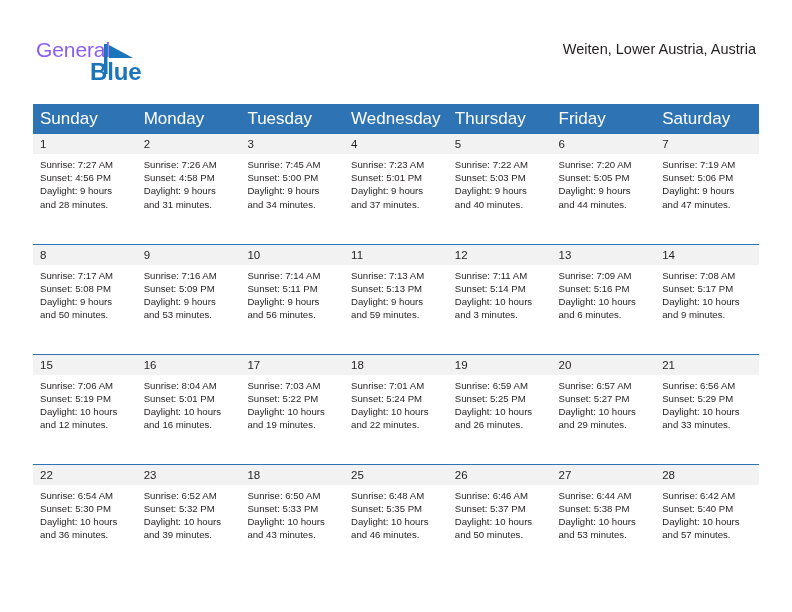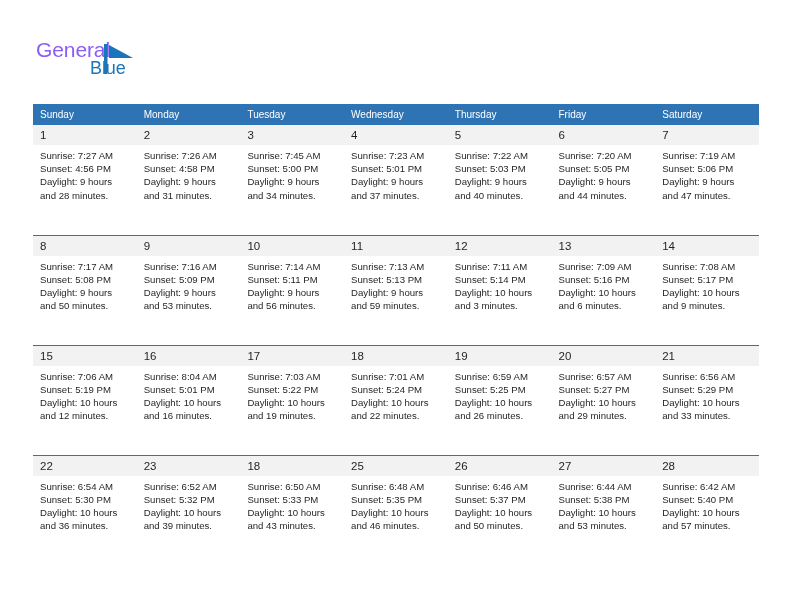--- a/index.html
+++ b/index.html
@@ -16,22 +16,23 @@
   .header { position: absolute; left: 0; top: 0; width: 792px; height: 100px; }
 
   .logo { position: absolute; left: 36px; top: 38px; width: 130px; height: 48px; }
   .logo-general {
     position: absolute; left: 0; top: 0;
     font-size: 21px; color: #8b5cf6; letter-spacing: -0.1px;
     font-family: "Liberation Sans", sans-serif;
   }
   .logo-blue {
     position: absolute; left: 54px; top: 20px;
-    font-size: 18px; color: #1b75bb; letter-spacing: -0.1px;
+    font-size: 24px; color: #1b75bb; letter-spacing: -0.1px;
     font-family: "Liberation Sans", sans-serif;
+    font-weight: bold;
   }
   .logo-mark { position: absolute; left: 68px; top: 2px; width: 34px; height: 40px; }
 
   .title-wrap { position: absolute; right: 36px; top: 32px; text-align: right; width: 520px; }
   .cal-title {
     font-size: 27px; color: #231f20; font-weight: normal;
     line-height: 32px; white-space: nowrap;
   }
   .cal-subtitle {
     margin-top: 8px; font-size: 14.5px; color: #231f20;
@@ -43,21 +44,21 @@
     position: absolute; left: 33px; top: 104px;
     width: 726px;
     border-collapse: collapse;
     table-layout: fixed;
   }
   .calendar col { width: 103.71px; }
 
   thead th {
     background: #2e74b5;
     color: #ffffff;
-    font-size: 10px;
+    font-size: 17px;
     font-weight: normal;
     text-align: left;
     padding: 5px 0 5px 7px;
     height: 21px;
     border: none;
   }
 
   tbody tr.week { height: 110px; }
   tbody td.day {
     vertical-align: top;
@@ -97,20 +98,21 @@
       <span class="logo-mark">
         <svg width="34" height="40" viewBox="0 0 34 40" xmlns="http://www.w3.org/2000/svg">
           <rect x="0" y="4" width="3.5" height="30" fill="#1b75bb"></rect>
           <polygon points="5,5 29,18 5,18" fill="#1b75bb"></polygon>
         </svg>
       </span>
       <span class="logo-blue">Blue</span>
     </div>
 
     <div class="title-wrap">
+      <div class="cal-subtitle">Weiten, Lower Austria, Austria</div>
     </div>
 
   </div>
 
   <table class="calendar">
     <colgroup>
       <col>
         <col>
         <col>
         <col>

